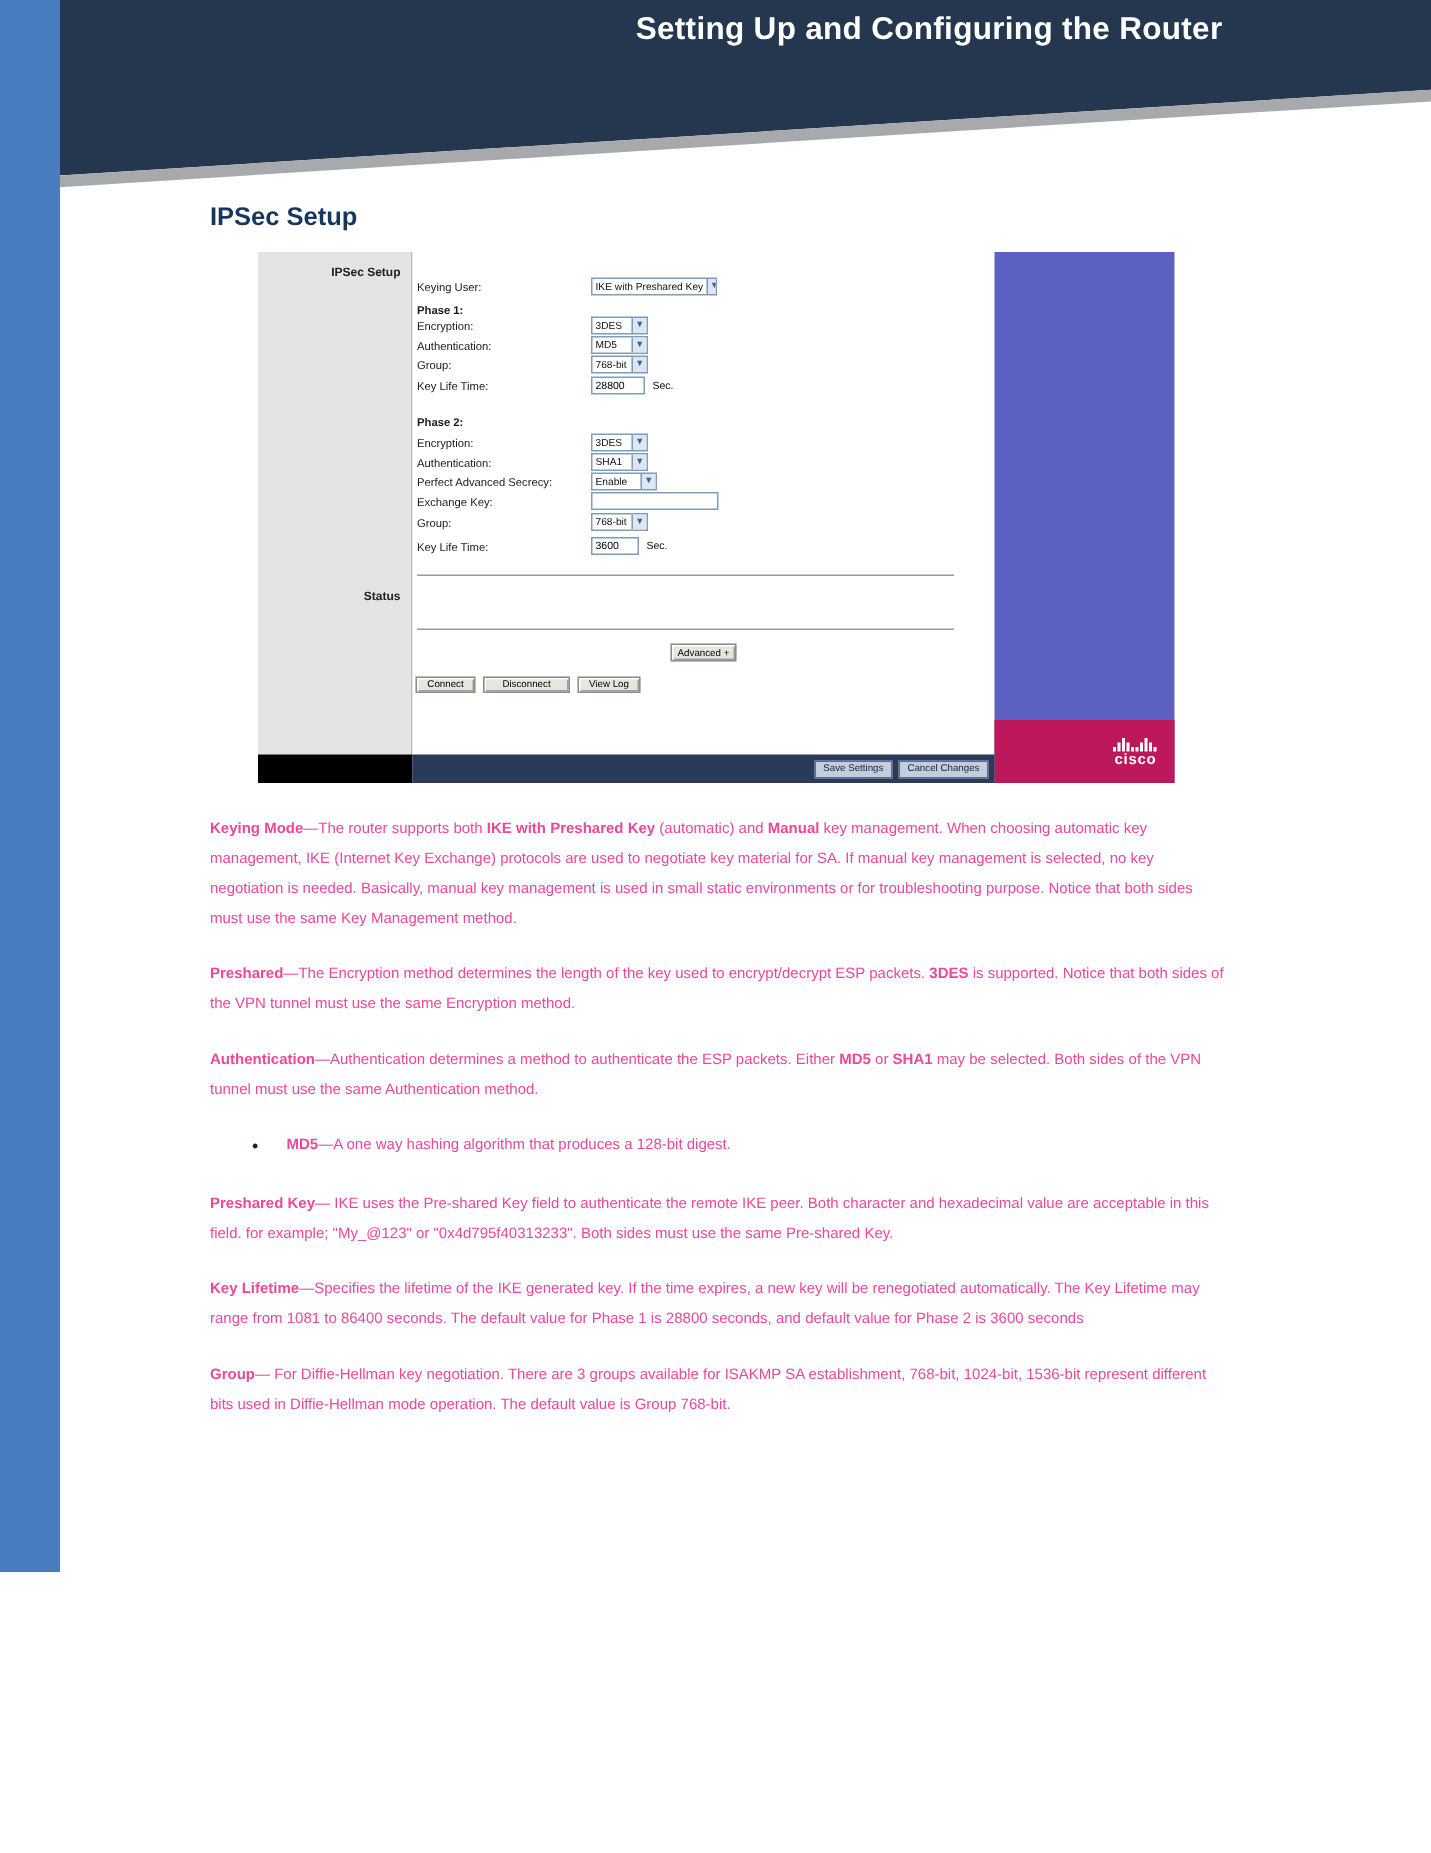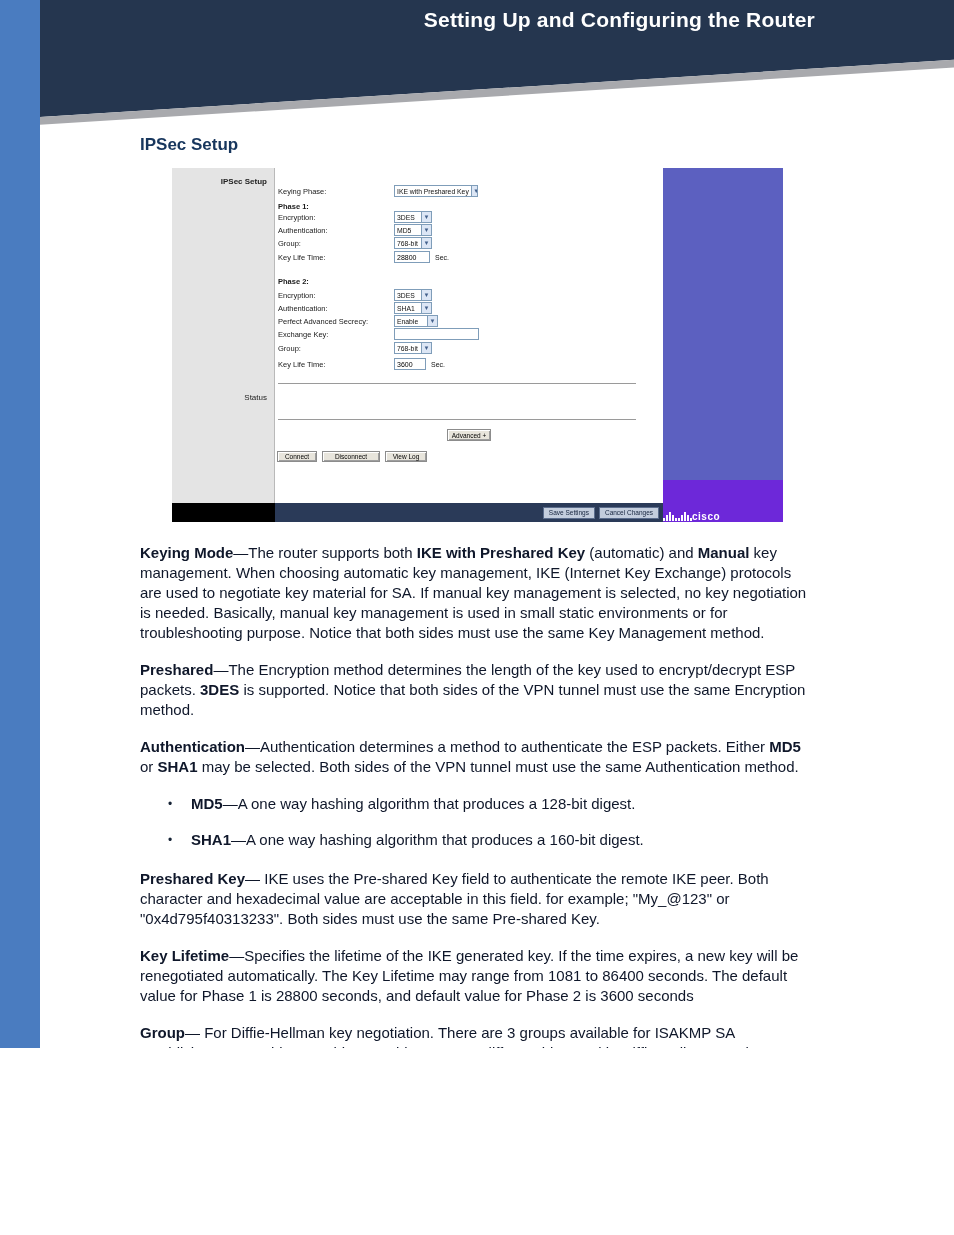--- a/index.html
+++ b/index.html
@@ -16,21 +16,21 @@
   .header-text { position: absolute; right: 139px; top: 8px; text-align: right; }
   .title { color: #ffffff; font-size: 21px; font-weight: bold; letter-spacing: 0.2px; }
   .subtitle { color: #7ba2d8; font-size: 12px; font-weight: bold; margin-top: 7px; }
 
   .section-heading { position: absolute; left: 140px; top: 135px; font-size: 17px; font-weight: bold; color: #17365d; }
 
   
   .shot { position: absolute; left: 172px; top: 168px; width: 611px; height: 354px; font-size: 7.5px; color: #111; }
   .shot-left { position: absolute; left: 0; top: 0; width: 103px; height: 335px; background: #e4e4e4; border-right: 1px solid #b9b9b9; }
   .shot-left-title { position: absolute; top: 9px; right: 7px; font-weight: bold; font-size: 8px; color: #222; }
-  .shot-left-status { position: absolute; top: 225px; right: 7px; font-weight: normal; font-size: 8px; color: #222; }
+  .shot-left-status { position: absolute; top: 225px; right: 7px; font-weight: bold; font-size: 8px; color: #222; }
 
   .shot-main { position: absolute; left: 103px; top: 0; width: 388px; height: 335px; background: #ffffff; }
   .row { position: absolute; left: 3px; width: 382px; height: 12px; display: flex; align-items: center; }
   .flabel { width: 116px; font-size: 7.5px; color: #1a1a1a; flex: none; }
   .phead .flabel { font-weight: bold; }
   .select { display: inline-flex; align-items: center; height: 12px; border: 1px solid #7f9db9; background: #fff; overflow: hidden; flex: none; }
   .sel-text { font-size: 6.8px; padding: 0 2px; white-space: nowrap; flex: 1; }
   .sel-arrow { width: 10px; height: 10px; flex: none; background: #dce6f5; border-left: 1px solid #7f9db9; color: #44618c; font-size: 6px; display: flex; align-items: center; justify-content: center; }
   .w84 { width: 84px; } .w38 { width: 38px; } .w44 { width: 44px; }
   .tinput { height: 12px; border: 1px solid #7f9db9; font-size: 7px; padding: 0 2px; font-family: inherit; flex: none; }
@@ -38,33 +38,33 @@
   .unit { font-size: 7px; margin-left: 5px; }
   .hline { position: absolute; left: 3px; width: 358px; border-top: 1px solid #9a9a9a; }
   .adv-btn { position: absolute; left: 172px; top: 261px; width: 44px; height: 12px; font-size: 6.5px; font-family: inherit;
              background: #e8e5dc; border: 1px solid #8c8c8c; box-shadow: inset 1px 1px 0 #fff, inset -1px -1px 0 #9e9e9e; cursor: pointer; }
   .action-row { position: absolute; left: 2px; top: 283px; display: flex; gap: 5px; }
   .act-btn { height: 11px; font-size: 6.5px; font-family: inherit; background: #e8e5dc; border: 1px solid #8c8c8c;
              box-shadow: inset 1px 1px 0 #fff, inset -1px -1px 0 #9e9e9e; cursor: pointer; }
   .act-connect { width: 40px; } .act-disconnect { width: 58px; } .act-viewlog { width: 42px; }
 
   .shot-right { position: absolute; left: 491px; top: 0; width: 120px; height: 354px; background: #5c60c0; }
-  .cisco-box { position: absolute; left: 0; bottom: 0; width: 120px; height: 42px; background: #6d28d9;
-               display: flex; flex-direction: row; align-items: flex-end; padding-right: 12px; }
+  .cisco-box { position: absolute; left: 0; bottom: 0; width: 120px; height: 42px; background: #be185d;
+               display: flex; flex-direction: column; align-items: flex-end; justify-content: center; padding-right: 12px; }
   .cisco-bars { display: flex; align-items: flex-end; gap: 1px; height: 10px; margin-bottom: 1px; }
   .cisco-bars i { display: block; width: 2px; background: #ffffff; }
   .cisco-text { color: #ffffff; font-size: 10px; font-weight: bold; letter-spacing: 0.5px; line-height: 10px; }
 
   .shot-bottom { position: absolute; left: 0; top: 335px; width: 491px; height: 19px; display: flex; }
   .bb-black { width: 103px; height: 19px; background: #000000; flex: none; }
   .bb-navy { flex: 1; background: #2a3a58; display: flex; align-items: center; justify-content: flex-end; gap: 4px; padding-right: 4px; }
   .bb-btn { height: 12px; font-size: 6.5px; font-family: inherit; background: #c3cddd; border: 1px solid #5a6c8c; color: #15233d; padding: 0 5px; cursor: pointer; }
 
   
-  .content { position: absolute; left: 140px; top: 543px; width: 676px; color: #0f172a; font-size: 15px; line-height: 20px; }
+  .content { position: absolute; left: 140px; top: 543px; width: 676px; color: #ec4899; font-size: 10px; line-height: 20px; }
   .content p { margin: 0 0 17px 0; }
   .content b { font-weight: bold; }
   .content ul { list-style: none; margin: 12px 0 19px 0; }
   .content li { position: relative; padding-left: 51px; margin-bottom: 16px; }
   .content li::before { content: "\2022"; position: absolute; left: 28px; top: 0; font-size: 12px; color: #152235; }
 
   
   .footer-left { position: absolute; left: 140px; top: 1188px; font-size: 12px; font-weight: bold; color: #17365d; text-align: center; }
   .footer-page { position: absolute; left: 805px; top: 1188px; font-size: 12px; font-weight: bold; color: #4a7cc0; }
 </style>
@@ -87,21 +87,21 @@
   <div class="shot">
 
     <div class="shot-left">
       <div class="shot-left-title">IPSec Setup</div>
       <div class="shot-left-status">Status</div>
     </div>
 
     <div class="shot-main">
 
       <div class="row" style="top:17px">
-        <span class="flabel">Keying Phase:</span>
+        <span class="flabel">Keying User:</span>
         <span class="select w84">
           <span class="sel-text">IKE with Preshared Key</span>
           <span class="sel-arrow">▼</span>
         </span>
       </div>
 
       <div class="row phead" style="top:32px">
         <span class="flabel">Phase 1:</span>
       </div>
 
@@ -220,21 +220,20 @@
       </div>
     </div>
   </div>
 
   <div class="content">
     <p><b>Keying Mode</b>—The router supports both <b>IKE with Preshared Key</b> (automatic) and <b>Manual</b> key management.  When choosing automatic key management, IKE (Internet Key Exchange) protocols are used to negotiate key material for SA. If manual key management is selected, no key negotiation is needed. Basically, manual key management is used in small static environments or for troubleshooting purpose. Notice that both sides must use the same Key Management method.</p>
     <p><b>Preshared</b>—The Encryption method determines the length of the key used to encrypt/decrypt ESP packets. <b>3DES</b> is supported. Notice that both sides of the VPN tunnel must use the same Encryption method.</p>
     <p><b>Authentication</b>—Authentication determines a method to authenticate the ESP packets. Either <b>MD5</b> or <b>SHA1</b> may be selected. Both sides of the VPN tunnel must use the same Authentication method.</p>
     <ul>
       <li><b>MD5</b>—A one way hashing algorithm that produces a 128-bit digest.</li>
-      <li><b>SHA1</b>—A one way hashing algorithm that produces a 160-bit digest.</li>
     </ul>
     <p><b>Preshared Key</b>— IKE uses the Pre-shared Key field to authenticate the remote IKE peer. Both character and hexadecimal value are acceptable in this field. for example; "My_@123" or "0x4d795f40313233".  Both sides must use the same Pre-shared Key.</p>
     <p><b>Key Lifetime</b>—Specifies the lifetime of the IKE generated key. If the time expires, a new key will be renegotiated automatically. The Key Lifetime may range from 1081 to 86400 seconds. The default value for Phase 1 is 28800 seconds, and default value for Phase 2 is 3600 seconds</p>
     <p><b>Group</b>— For Diffie-Hellman key negotiation. There are 3 groups available for ISAKMP SA establishment, 768-bit, 1024-bit, 1536-bit represent different bits used in Diffie-Hellman mode operation. The default value is Group 768-bit.</p>
   </div>
 
   <div class="footer-left">WRVS4400N User Guide</div>
   <div class="footer-page">35</div>
 </div>
 

